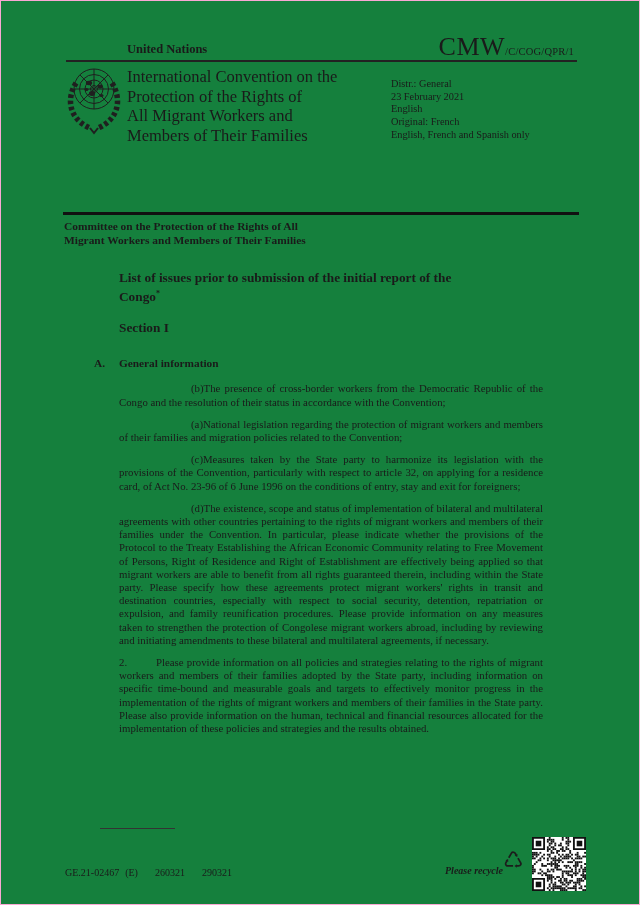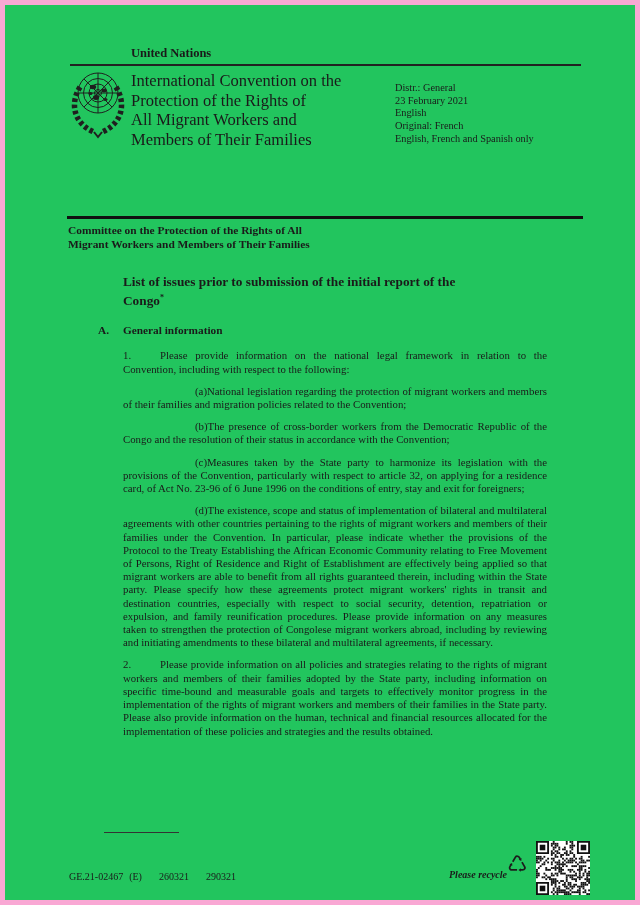--- a/index.html
+++ b/index.html
@@ -1,18 +1,18 @@
 <!DOCTYPE html>
 <html><head>
 <meta charset="utf-8">
 <style>
   html,body{margin:0;padding:0;background:#ffffff;}
   .page{
     position:relative;width:640px;height:905px;box-sizing:border-box;
-    background:#22c55e;border:5px solid #f9a8d4;overflow:hidden;
+    background:#15803d;border:1px solid #f9a8d4;overflow:hidden;
     font-family:"Liberation Serif","DejaVu Serif",serif;color:#1a1a1a;
   }
   .prewrap{white-space:pre-line;}
   
   .org-name{position:absolute;left:126px;top:41px;font-size:12.5px;font-weight:bold;}
   .symbol{position:absolute;right:65px;top:31px;display:flex;align-items:baseline;}
   .symbol-large{font-size:26px;letter-spacing:.5px;}
   .symbol-small{font-size:10.5px;letter-spacing:.2px;}
   .header-rule{position:absolute;left:65px;top:59px;width:511px;height:2px;background:#222;}
   .emblem{position:absolute;left:64px;top:62px;}
@@ -45,20 +45,24 @@
     font-family:"DejaVu Sans",sans-serif;color:#1c1c1c;}
   .qr{position:absolute;left:531px;top:836px;}
   .qr svg{display:block;}
 </style>
 </head>
 <body>
 
 <div class="page">
 
   <div class="org-name">United Nations</div>
+  <div class="symbol">
+    <span class="symbol-large">CMW</span>
+      <span class="symbol-small">/C/COG/QPR/1</span>
+  </div>
   <div class="header-rule"></div>
 
   <div class="emblem">
     <svg width="58" height="72" viewBox="0 0 58 72" xmlns="http://www.w3.org/2000/svg">
       <g stroke="#1f1f1f" fill="none" stroke-width="1">
         <circle cx="29" cy="26" r="20"></circle>
         <circle cx="29" cy="26" r="14.5"></circle>
         <circle cx="29" cy="26" r="9"></circle>
         <circle cx="29" cy="26" r="3.5"></circle>
         <line x1="9" y1="26" x2="49" y2="26"></line>
@@ -92,31 +96,31 @@
 English, French and Spanish only</div>
 
   <div class="thick-rule"></div>
   <div class="committee prewrap">Committee on the Protection of the Rights of All
 Migrant Workers and Members of Their Families</div>
 
   <div class="body">
     <h1 class="main-title"><span class="prewrap">List of issues prior to submission of the initial report of the
 Congo</span><sup>*</sup></h1>
 
+    <h2 class="section-heading">Section I</h2>
 
     <div class="subsection">
       <span class="letter">A.</span>
       <span>General information</span>
     </div>
 
-    <p class="para numbered"><span class="plabel">1.</span><span>Please provide information on the national legal framework in relation to the Convention, including with respect to the following:</span></p>
+
+    <p class="para lettered"><span class="plabel">(b)</span><span>The presence of cross-border workers from the Democratic Republic of the Congo and the resolution of their status in accordance with the Convention;</span></p>
 
     <p class="para lettered"><span class="plabel">(a)</span><span>National legislation regarding the protection of migrant workers and members of their families and migration policies related to the Convention;</span></p>
-
-    <p class="para lettered"><span class="plabel">(b)</span><span>The presence of cross-border workers from the Democratic Republic of the Congo and the resolution of their status in accordance with the Convention;</span></p>
 
     <p class="para lettered"><span class="plabel">(c)</span><span>Measures taken by the State party to harmonize its legislation with the provisions of the Convention, particularly with respect to article 32, on applying for a residence card, of Act No. 23-96 of 6 June 1996 on the conditions of entry, stay and exit for foreigners;</span></p>
 
     <p class="para lettered"><span class="plabel">(d)</span><span>The existence, scope and status of implementation of bilateral and multilateral agreements with other countries pertaining to the rights of migrant workers and members of their families under the Convention. In particular, please indicate whether the provisions of the Protocol to the Treaty Establishing the African Economic Community relating to Free Movement of Persons, Right of Residence and Right of Establishment are effectively being applied so that migrant workers are able to benefit from all rights guaranteed therein, including within the State party. Please specify how these agreements protect migrant workers' rights in transit and destination countries, especially with respect to social security, detention, repatriation or expulsion, and family reunification procedures. Please provide information on any measures taken to strengthen the protection of Congolese migrant workers abroad, including by reviewing and initiating amendments to these bilateral and multilateral agreements, if necessary.</span></p>
 
     <p class="para numbered"><span class="plabel">2.</span><span>Please provide information on all policies and strategies relating to the rights of migrant workers and members of their families adopted by the State party, including information on specific time-bound and measurable goals and targets to effectively monitor progress in the implementation of the rights of migrant workers and members of their families in the State party. Please also provide information on the human, technical and financial resources allocated for the implementation of these policies and strategies and the results obtained.</span></p>
   </div>
 
   <div class="footnote-rule"></div>
 

